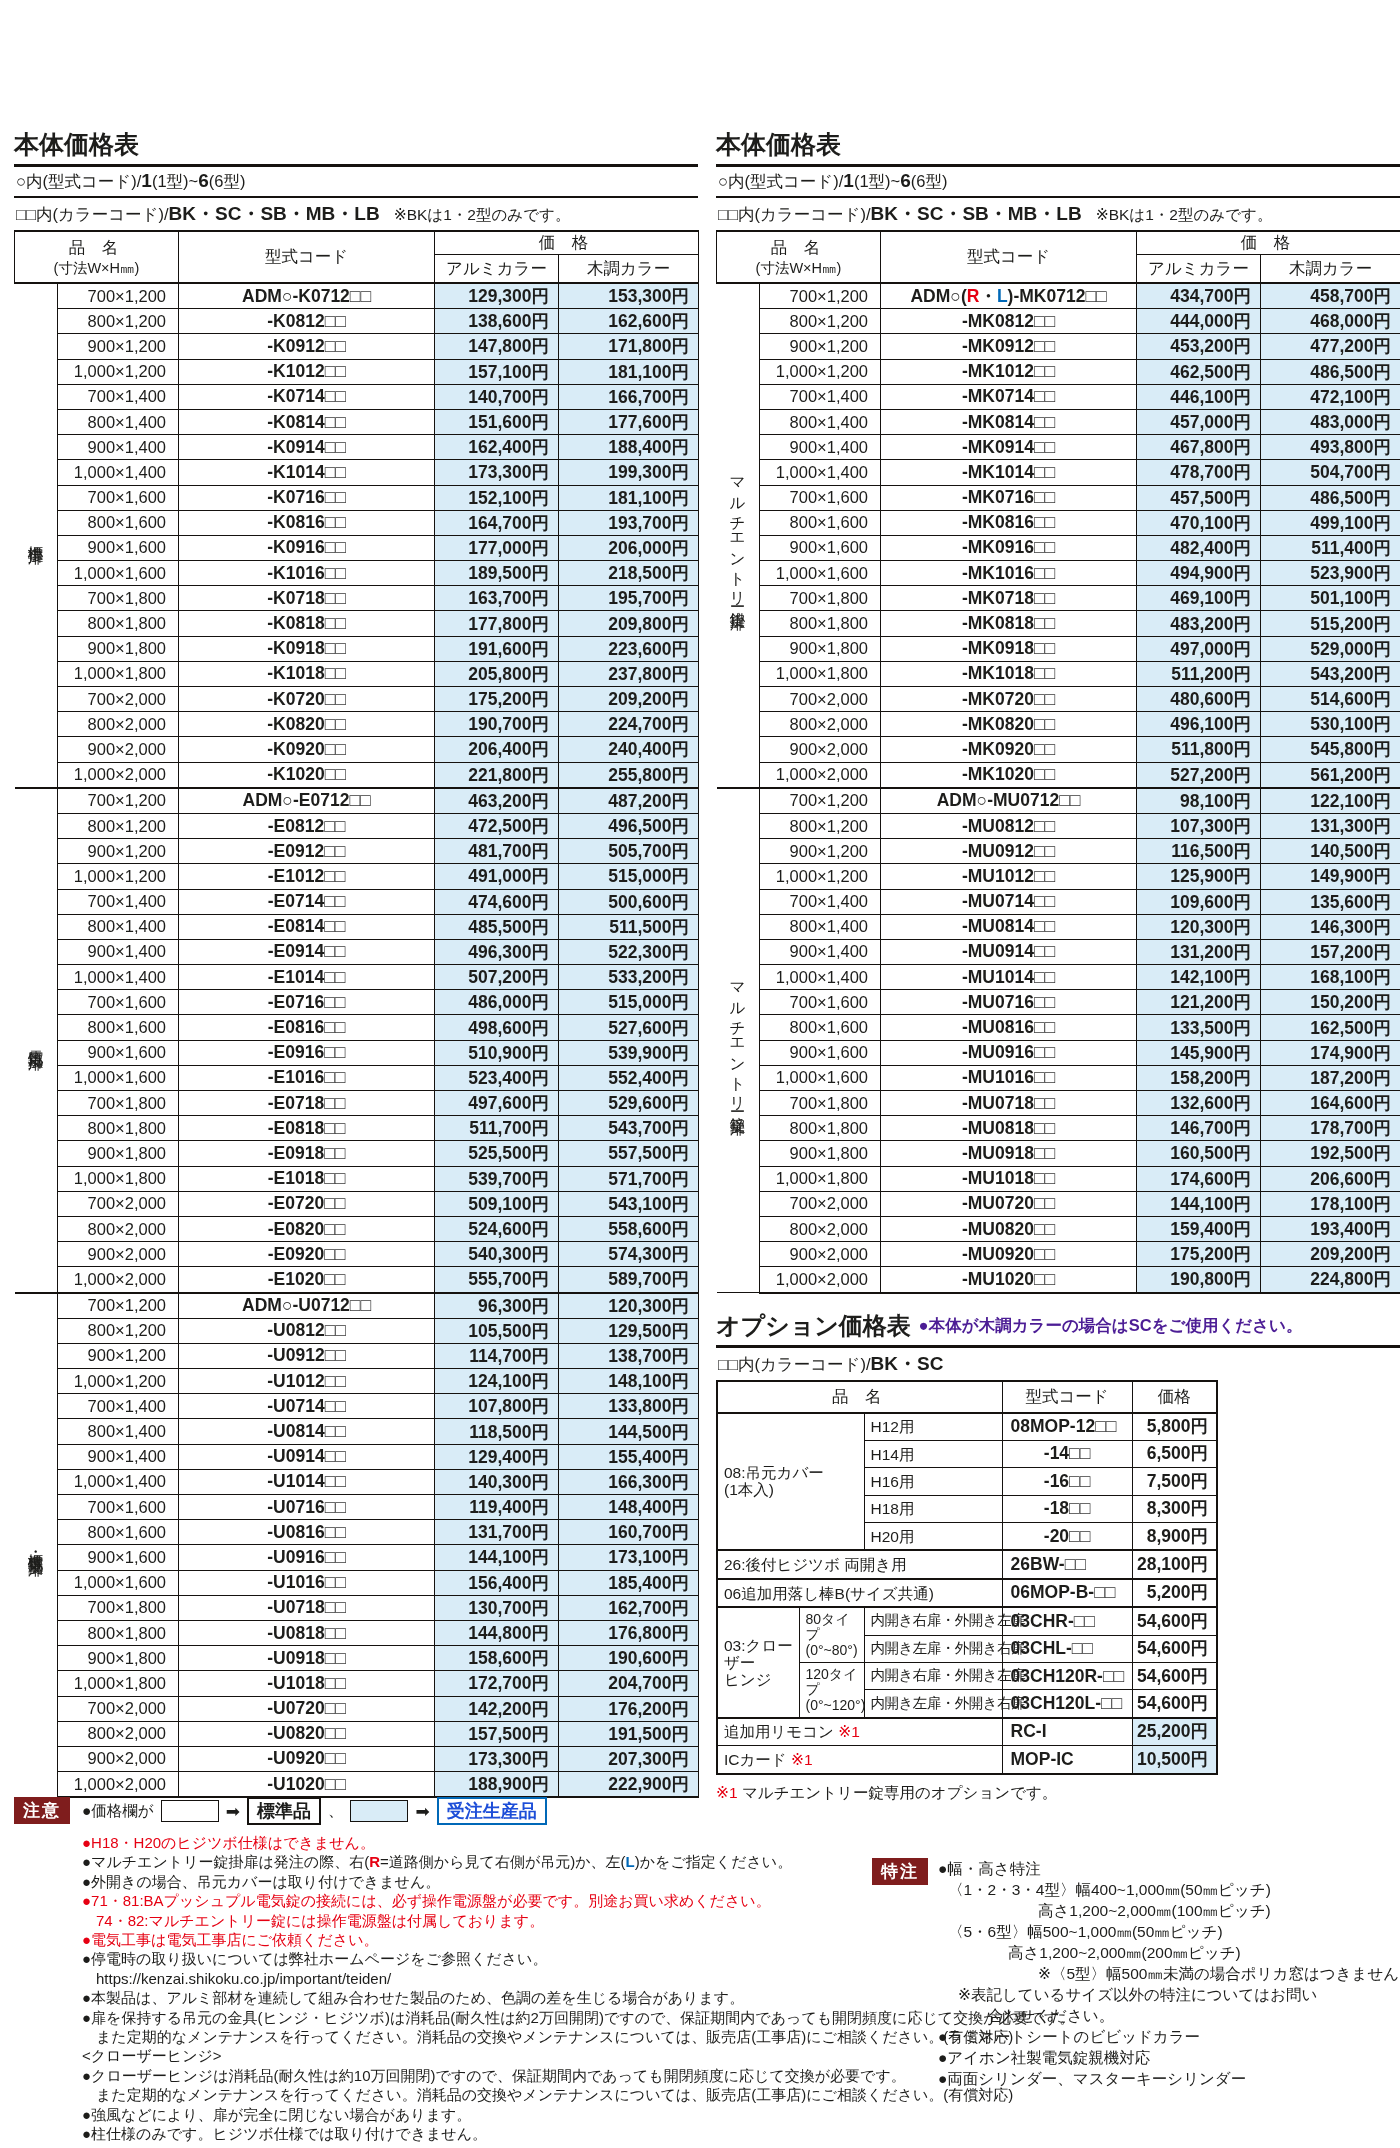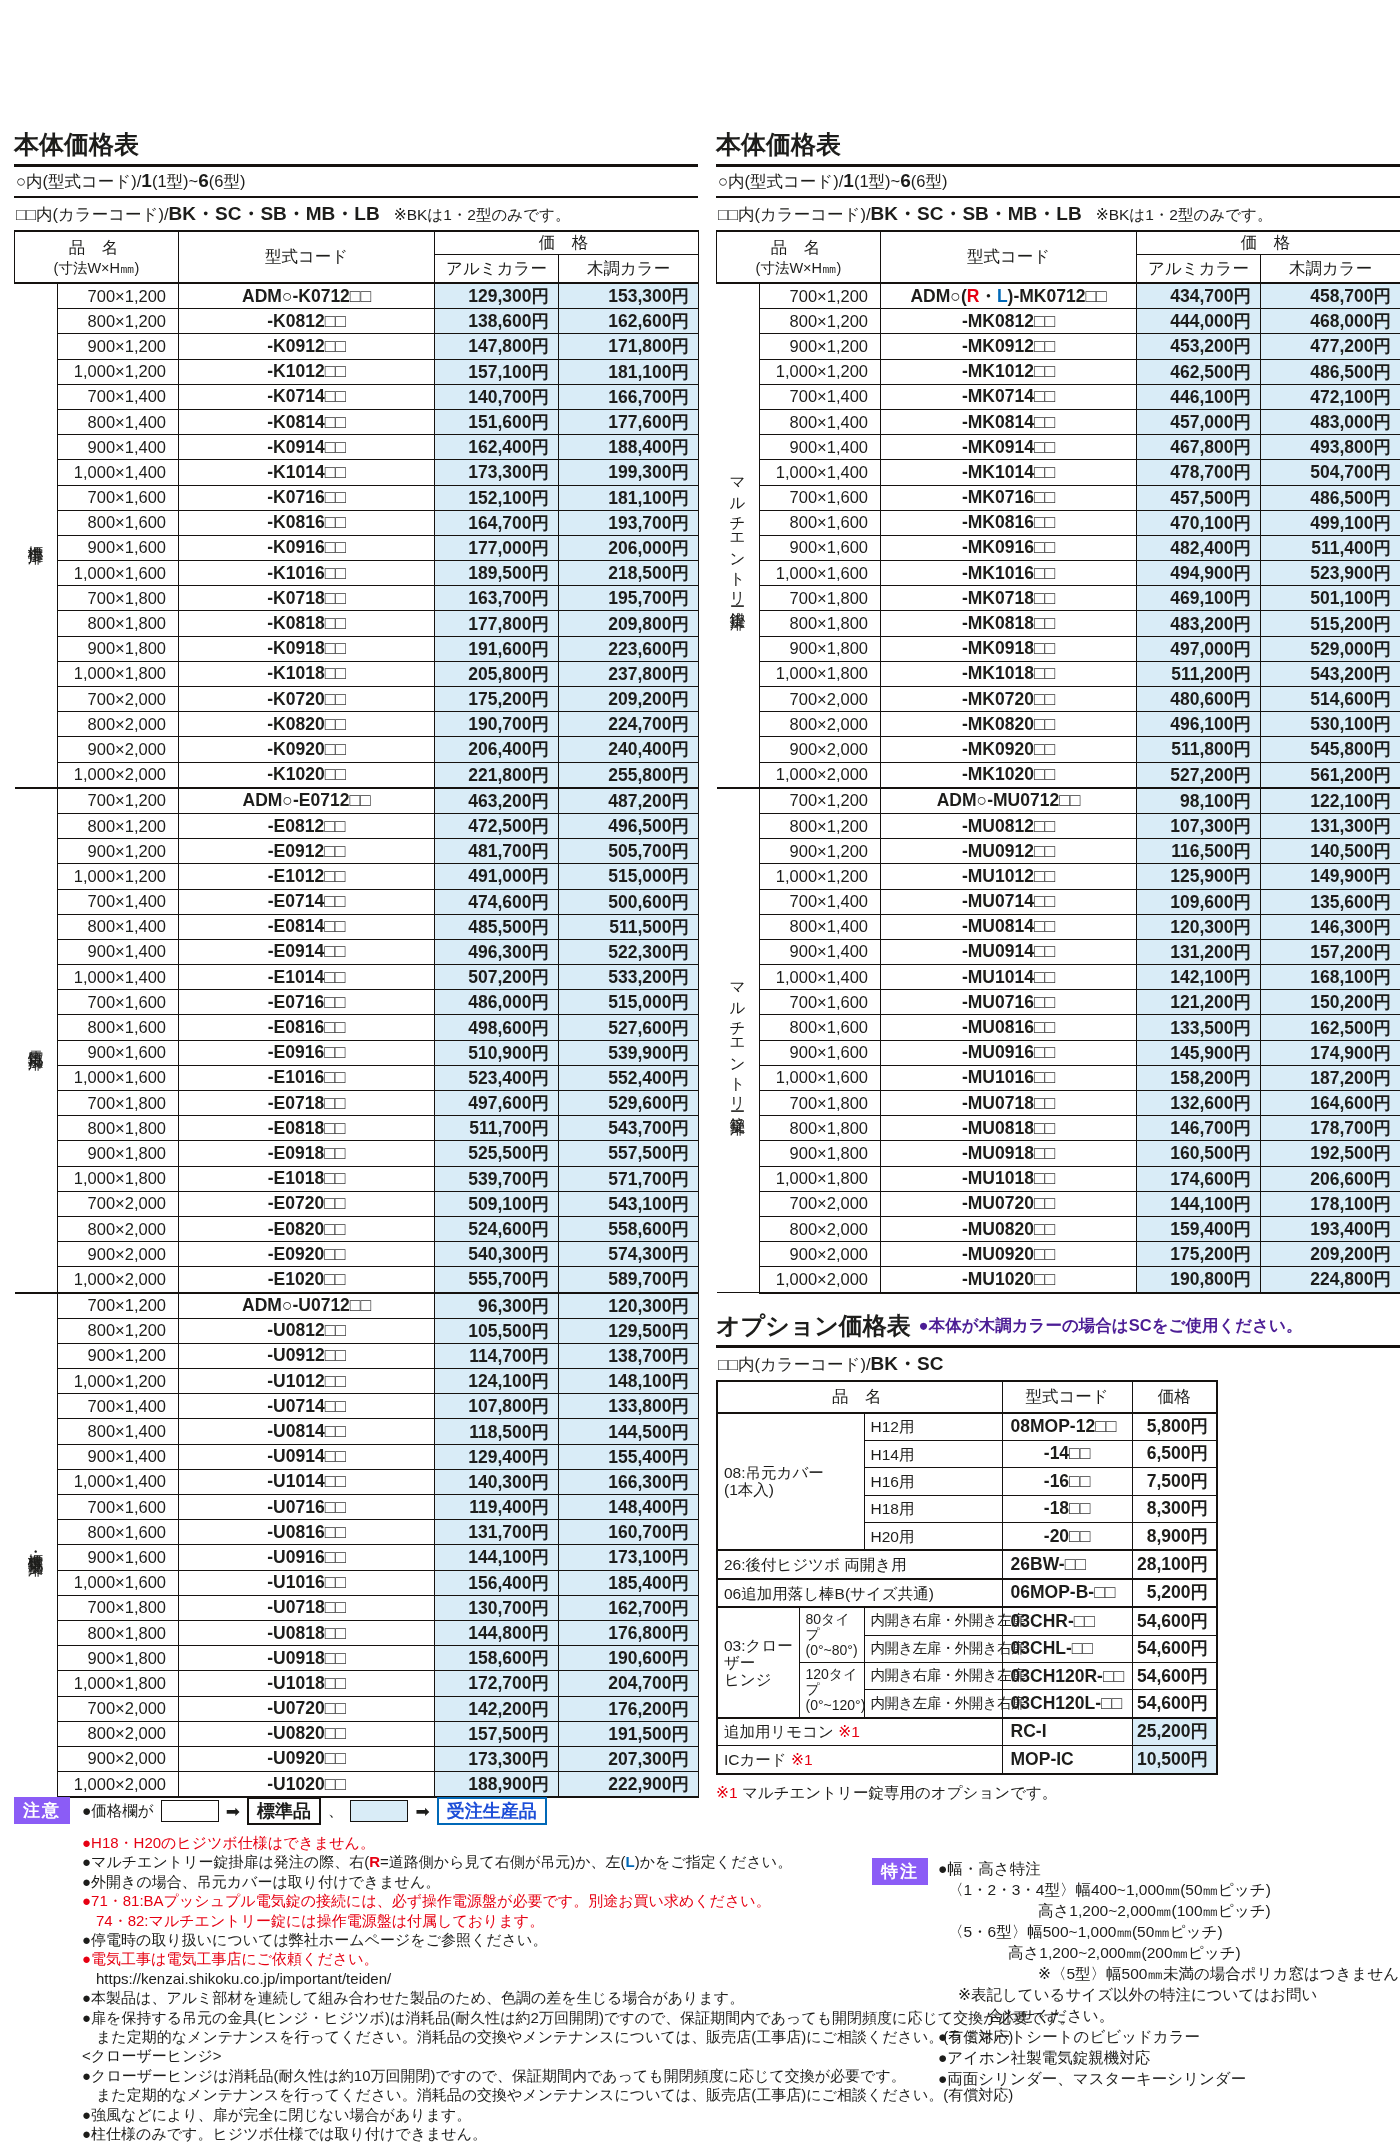--- a/index.html
+++ b/index.html
@@ -46,21 +46,21 @@
   table.opt td.code.c{text-align:center;padding-left:0;}
   table.opt td.price{text-align:right;font-weight:bold;font-size:17.5px;padding:0 8px 0 0;white-space:nowrap;}
   table.opt td.p-blue{background:#d9ecf7;}
   table.opt td.ng{font-size:15.5px;}
   table.opt td.nt{font-size:14px;}
   table.opt td.nd{font-size:14.5px;white-space:nowrap;letter-spacing:-.5px;}
   .optnote{font-size:15.5px;margin-top:8px;}
   
   .notes{position:absolute;left:14px;top:1797px;width:846px;display:flex;gap:12px;}
   .tokuchu{position:absolute;left:872px;top:1858px;width:520px;display:flex;gap:10px;}
-  .badge{flex:0 0 auto;align-self:flex-start;background:#8b5cf6;color:#fff;font-weight:bold;
+  .badge{flex:0 0 auto;align-self:flex-start;background:#7f1d1d;color:#fff;font-weight:bold;
          font-size:17px;padding:2px 9px;letter-spacing:2px;}
   .nbody{flex:1;}
   .nline{font-size:15px;line-height:19.4px;white-space:nowrap;}
   .nline.ind{padding-left:14px;}
   .t-red{color:#e60012;}
   .t-blue{color:#0068b7;}
   .b{font-weight:bold;}
   .legend{font-size:15.5px;margin-bottom:8px;display:flex;align-items:center;gap:7px;}
   .sw{display:inline-block;width:56px;height:20px;border:1px solid #15120f;background:#fff;}
   .sw.blue{background:#d9ecf7;}
@@ -847,22 +847,22 @@
         <span class="sw blue"></span>
         <span class="arr">➡</span>
         <span class="boxlab mto">受注生産品</span>
       </div>
       <div id="nlines">
           <div class="nline t-red">●H18・H20のヒジツボ仕様はできません。</div>
           <div class="nline">●マルチエントリー錠掛扉は発注の際、右(<span class="t-red b">R</span>=道路側から見て右側が吊元)か、左(<span class="t-blue b">L</span>)かをご指定ください。</div>
           <div class="nline">●外開きの場合、吊元カバーは取り付けできません。</div>
           <div class="nline t-red">●71・81:BAプッシュプル電気錠の接続には、必ず操作電源盤が必要です。別途お買い求めください。</div>
           <div class="nline ind t-red">74・82:マルチエントリー錠には操作電源盤は付属しております。</div>
+          <div class="nline t-red">●電気工事は電気工事店にご依頼ください。</div>
           <div class="nline">●停電時の取り扱いについては弊社ホームページをご参照ください。</div>
-          <div class="nline t-red">●電気工事は電気工事店にご依頼ください。</div>
           <div class="nline ind">https://kenzai.shikoku.co.jp/important/teiden/</div>
           <div class="nline">●本製品は、アルミ部材を連続して組み合わせた製品のため、色調の差を生じる場合があります。</div>
           <div class="nline">●扉を保持する吊元の金具(ヒンジ・ヒジツボ)は消耗品(耐久性は約2万回開閉)ですので、保証期間内であっても開閉頻度に応じて交換が必要です。</div>
           <div class="nline ind">また定期的なメンテナンスを行ってください。消耗品の交換やメンテナンスについては、販売店(工事店)にご相談ください。(有償対応)</div>
           <div class="nline">&lt;クローザーヒンジ&gt;</div>
           <div class="nline">●クローザーヒンジは消耗品(耐久性は約10万回開閉)ですので、保証期間内であっても開閉頻度に応じて交換が必要です。</div>
           <div class="nline ind">また定期的なメンテナンスを行ってください。消耗品の交換やメンテナンスについては、販売店(工事店)にご相談ください。(有償対応)</div>
           <div class="nline">●強風などにより、扉が完全に閉じない場合があります。</div>
           <div class="nline">●柱仕様のみです。ヒジツボ仕様では取り付けできません。</div>
         </div>

